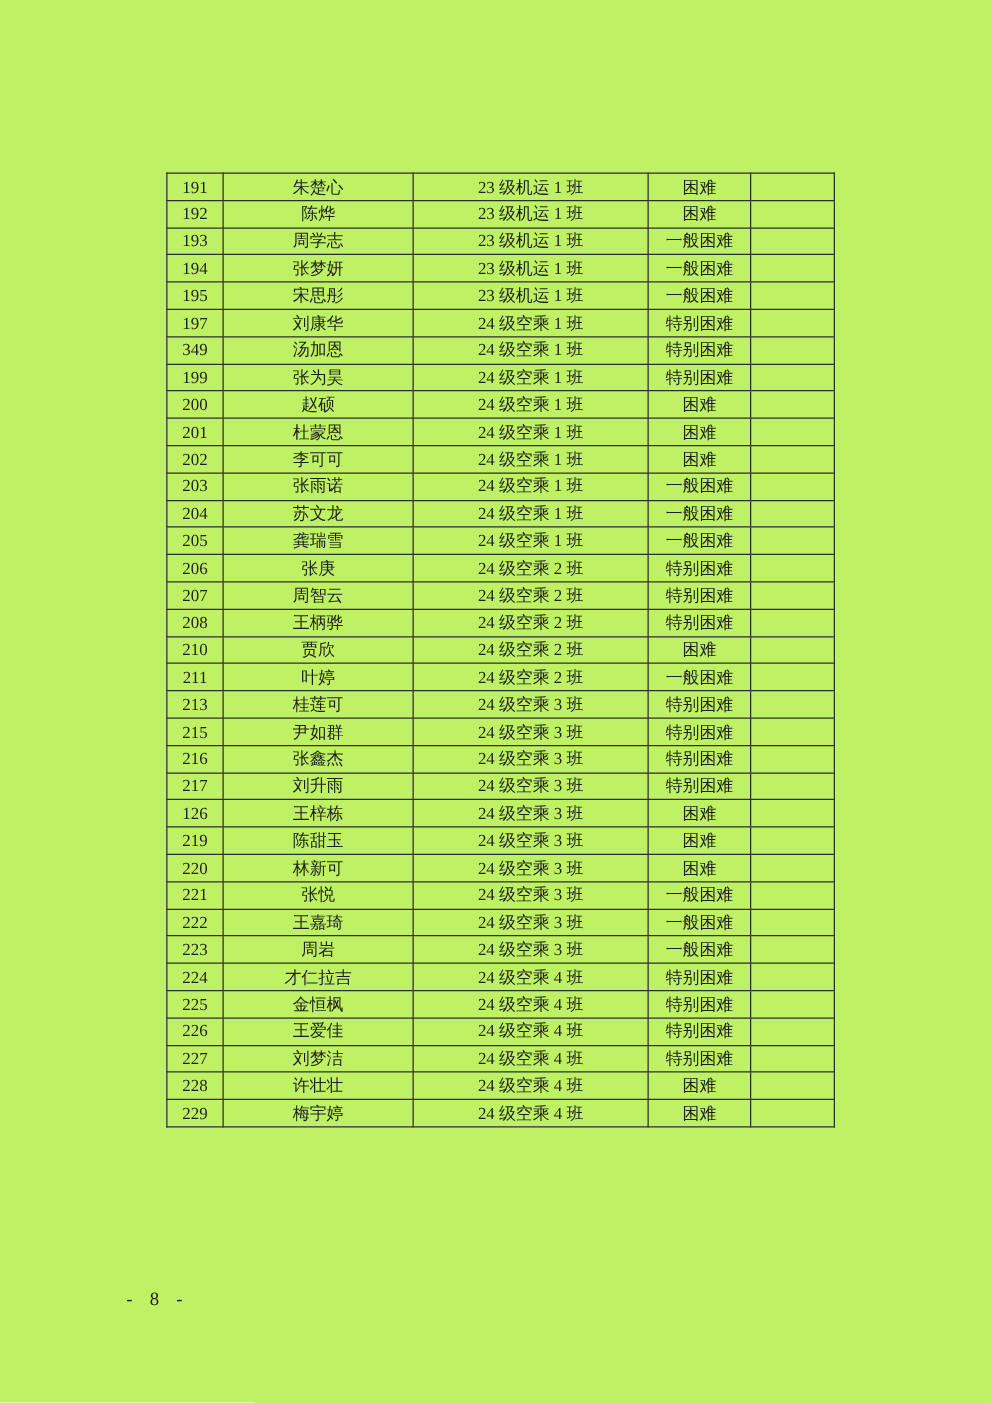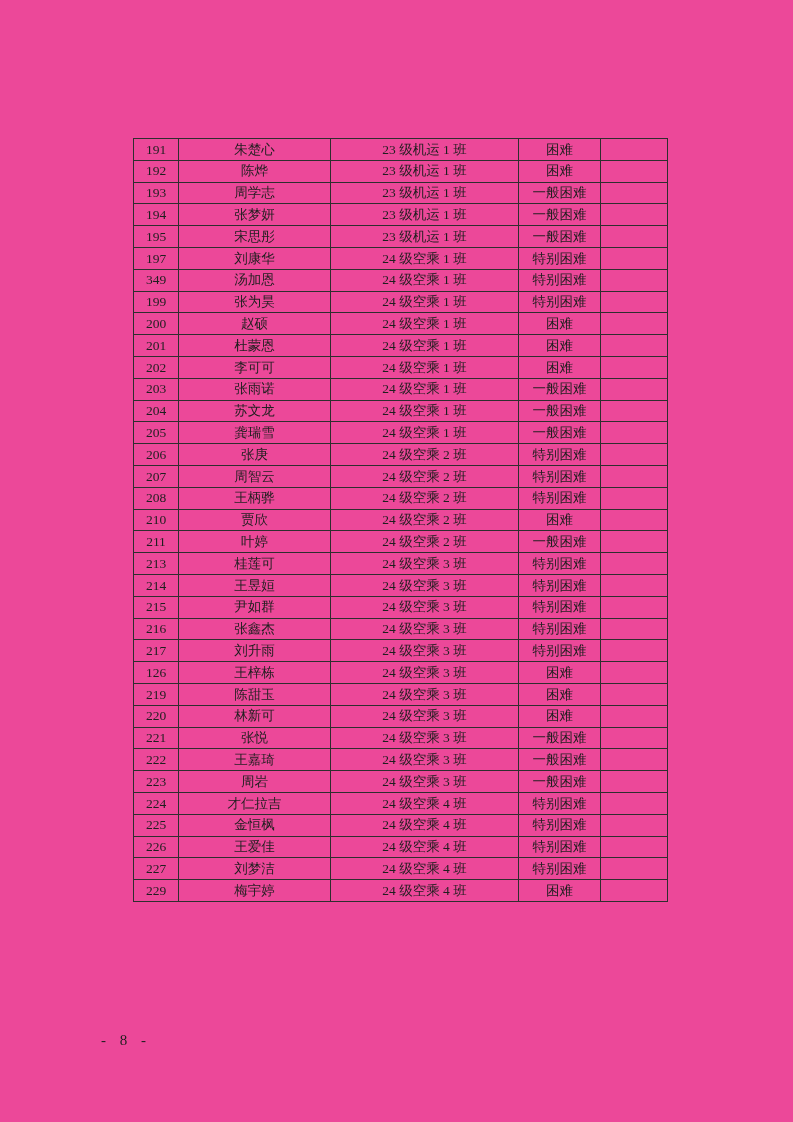--- a/index.html
+++ b/index.html
@@ -4,21 +4,21 @@
 <style>
   html, body {
     margin: 0;
     padding: 0;
     background: #ffffff;
   }
   .page {
     position: relative;
     width: 793px;
     height: 1122px;
-    background: #ec4899;
+    background: #bef264;
     overflow: hidden;
     font-family: "Liberation Serif", "DejaVu Serif", serif;
     color: #1f1f1f;
   }
   .roster-table {
     position: absolute;
     left: 133px;
     top: 138px;
     width: 534px;
     border-collapse: collapse;
@@ -197,27 +197,20 @@
       <td></td>
     </tr>
         <tr>
       <td>213</td>
       <td>桂莲可</td>
       <td>24 级空乘 3 班</td>
       <td>特别困难</td>
       <td></td>
     </tr>
         <tr>
-      <td>214</td>
-      <td>王昱姮</td>
-      <td>24 级空乘 3 班</td>
-      <td>特别困难</td>
-      <td></td>
-    </tr>
-        <tr>
       <td>215</td>
       <td>尹如群</td>
       <td>24 级空乘 3 班</td>
       <td>特别困难</td>
       <td></td>
     </tr>
         <tr>
       <td>216</td>
       <td>张鑫杰</td>
       <td>24 级空乘 3 班</td>
@@ -295,20 +288,27 @@
       <td></td>
     </tr>
         <tr>
       <td>227</td>
       <td>刘梦洁</td>
       <td>24 级空乘 4 班</td>
       <td>特别困难</td>
       <td></td>
     </tr>
         <tr>
+      <td>228</td>
+      <td>许壮壮</td>
+      <td>24 级空乘 4 班</td>
+      <td>困难</td>
+      <td></td>
+    </tr>
+        <tr>
       <td>229</td>
       <td>梅宇婷</td>
       <td>24 级空乘 4 班</td>
       <td>困难</td>
       <td></td>
     </tr>
       </tbody>
   </table>
 
   <div class="page-number">- 8 -</div>

